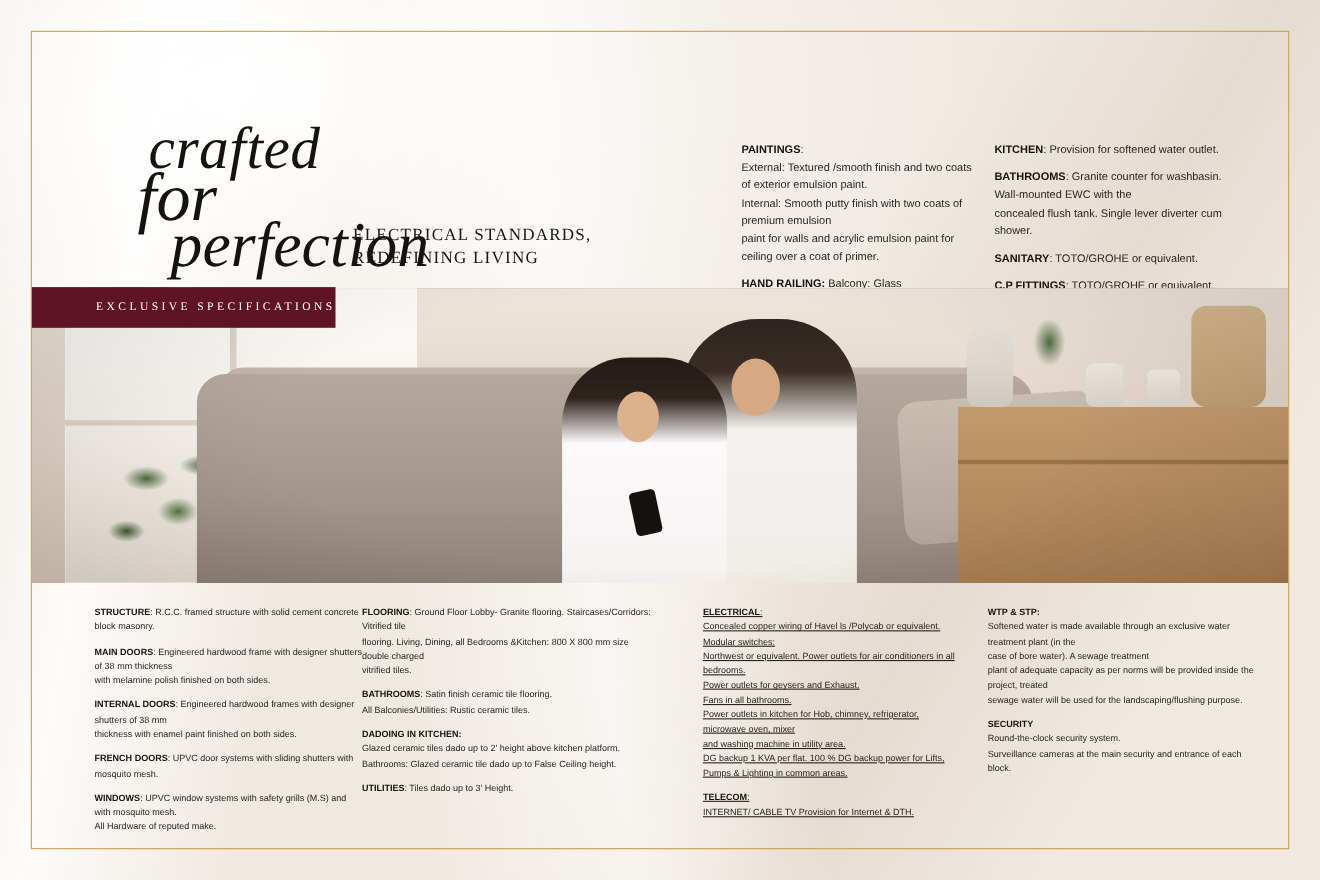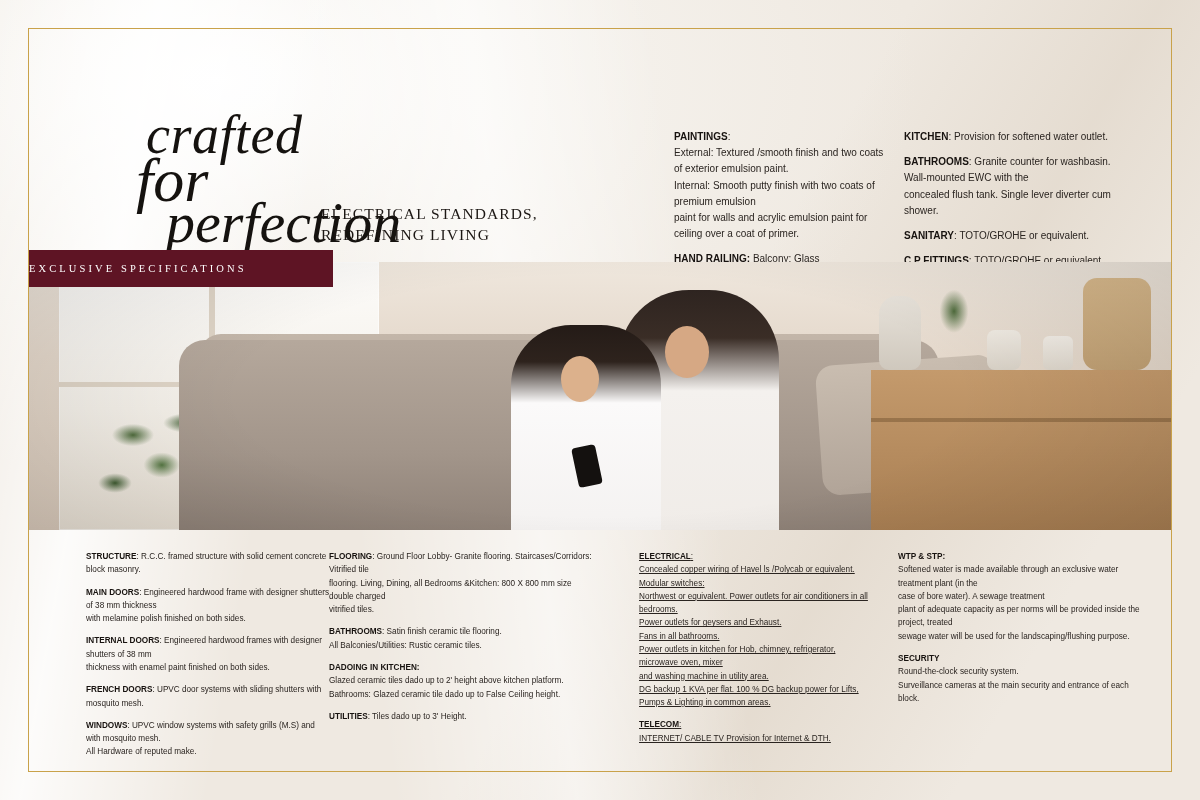--- a/index.html
+++ b/index.html
@@ -44,21 +44,21 @@
   
   .top-band {
     position: absolute;
     left: 29px;
     top: 29px;
     width: 1142px;
     height: 232px;
   }
   .headline {
     position: absolute;
-    left: 91px;
+    left: 80px;
     top: 85px;
     width: 400px;
   }
   .headline .script {
     font-family: "Liberation Serif", serif;
     font-style: italic;
     color: #15120f;
     line-height: 0.78;
   }
   .script-1 { font-size: 54px; display: block; margin-left: 26px; letter-spacing: 0.5px;}
@@ -282,27 +282,27 @@
   .hero-vignette {
     position: absolute;
     inset: 0;
     background: radial-gradient(ellipse 900px 300px at 50% 50%, rgba(0,0,0,0) 40%, rgba(0,0,0,0.18) 100%);
   }
 
   
   .spec-tab {
     position: absolute;
     left: 29px;
-    top: 250px;
-    width: 304px;
+    top: 261px;
+    width: 276px;
     height: 37px;
     background: #5e1424;
     display: flex;
     align-items: center;
-    justify-content: flex-start;
+    justify-content: flex-end;
     z-index: 5;
   }
   .spec-tab span {
     color: #ffffff;
     font-family: "Liberation Serif", serif;
     font-size: 10.5px;
     letter-spacing: 3.1px;
   }
 
   

